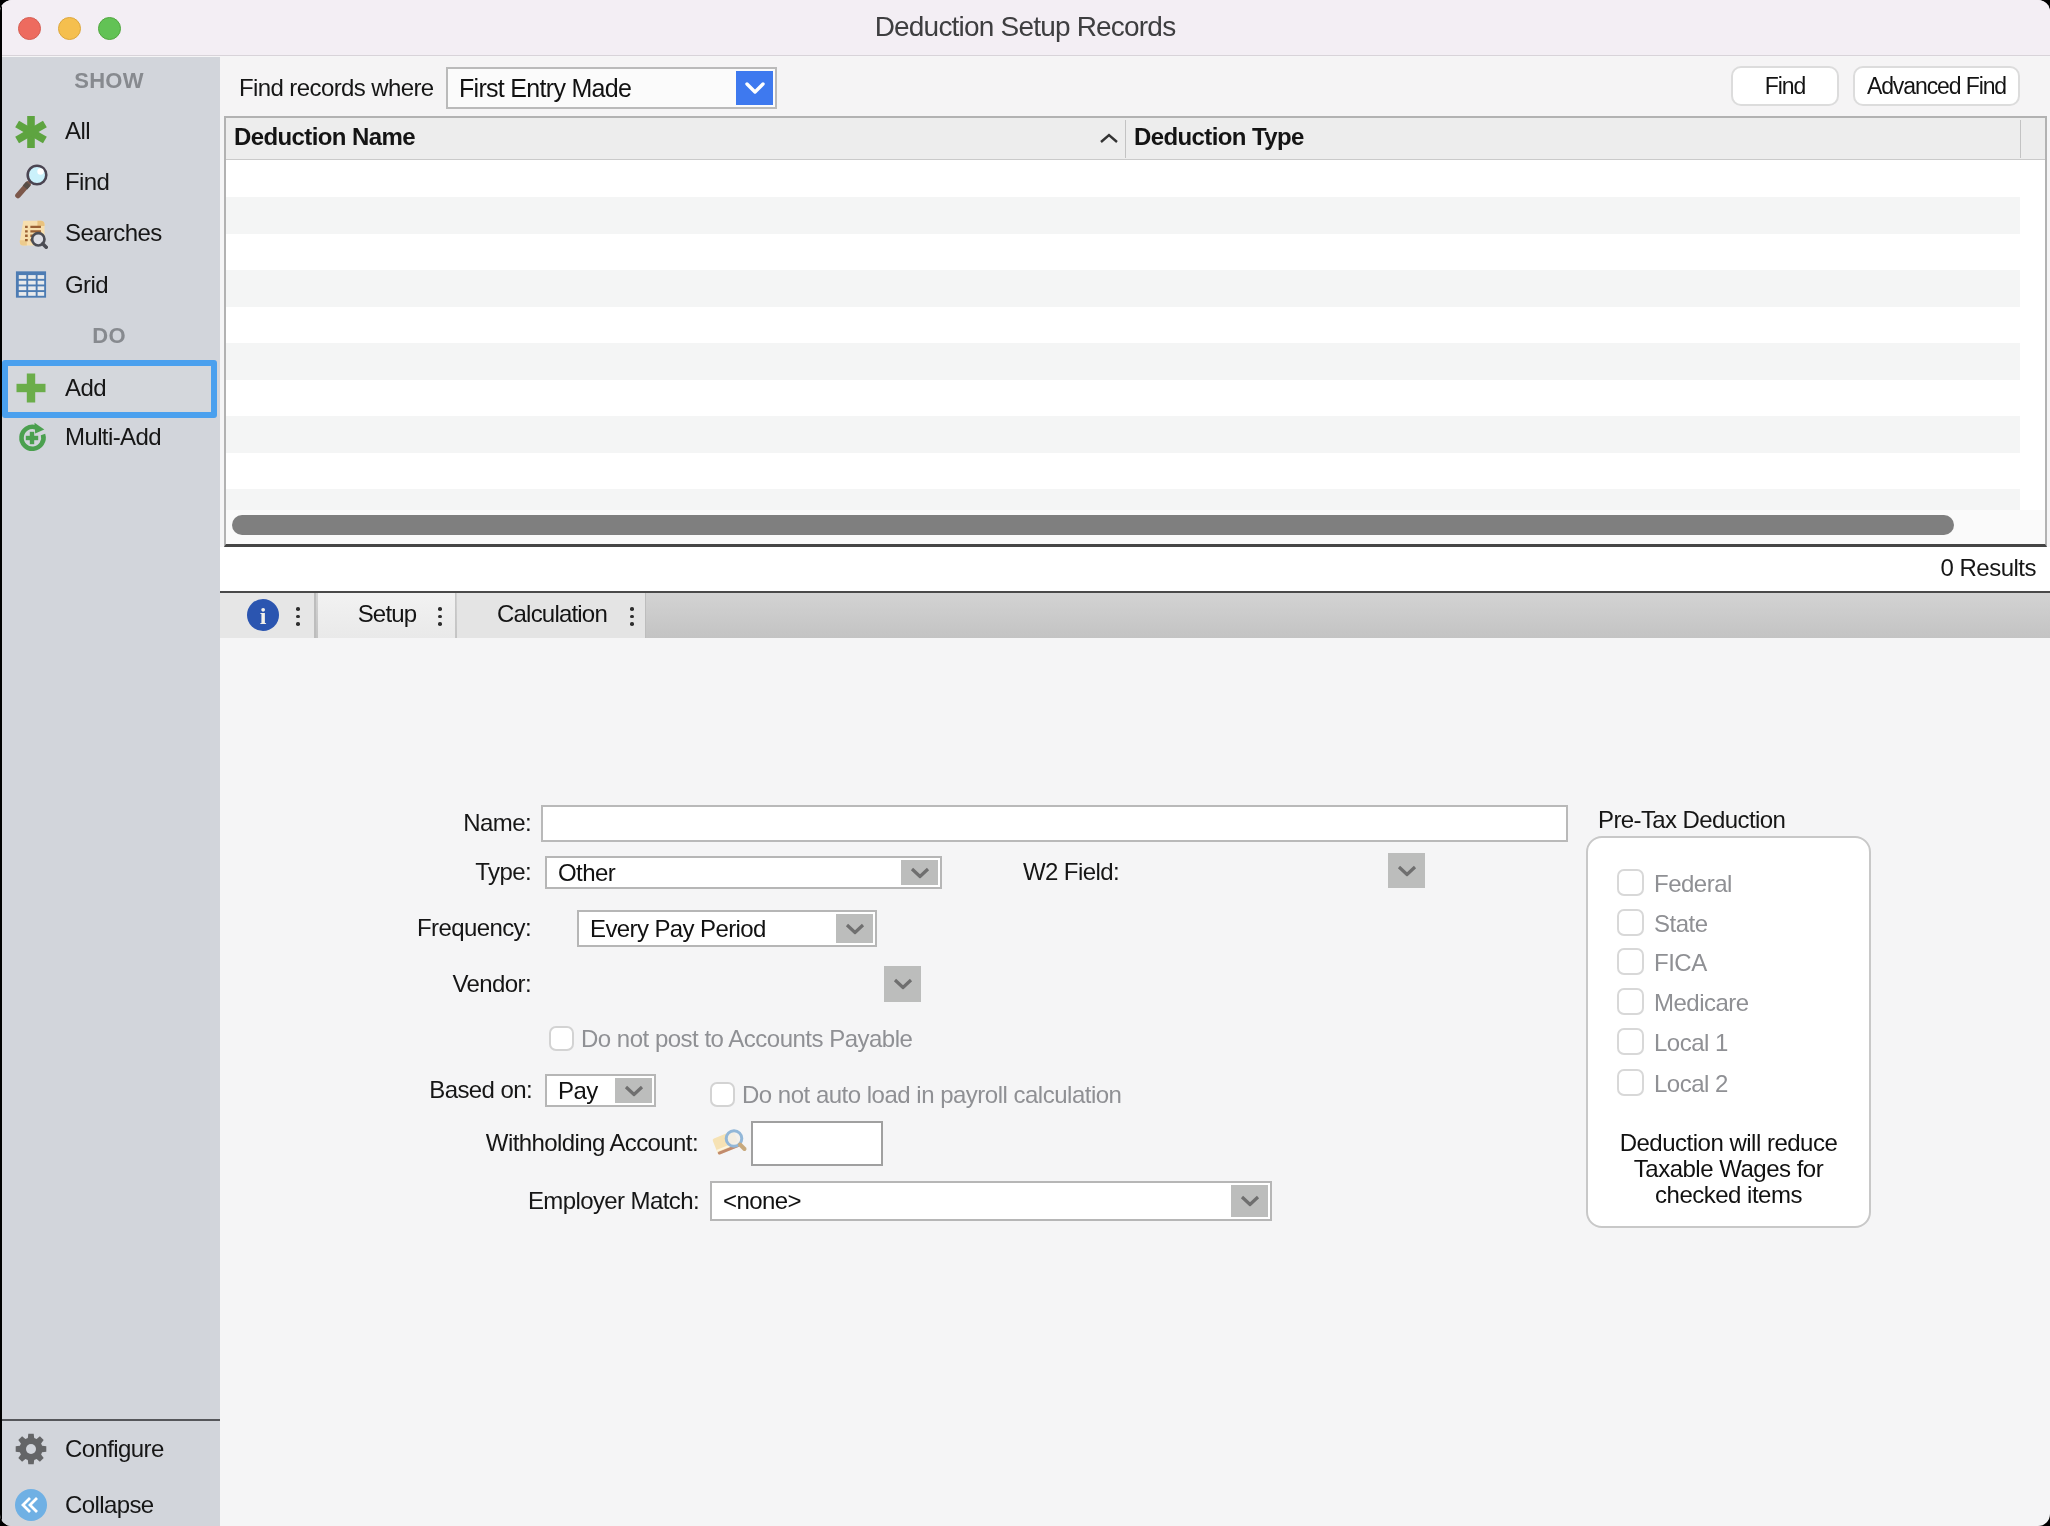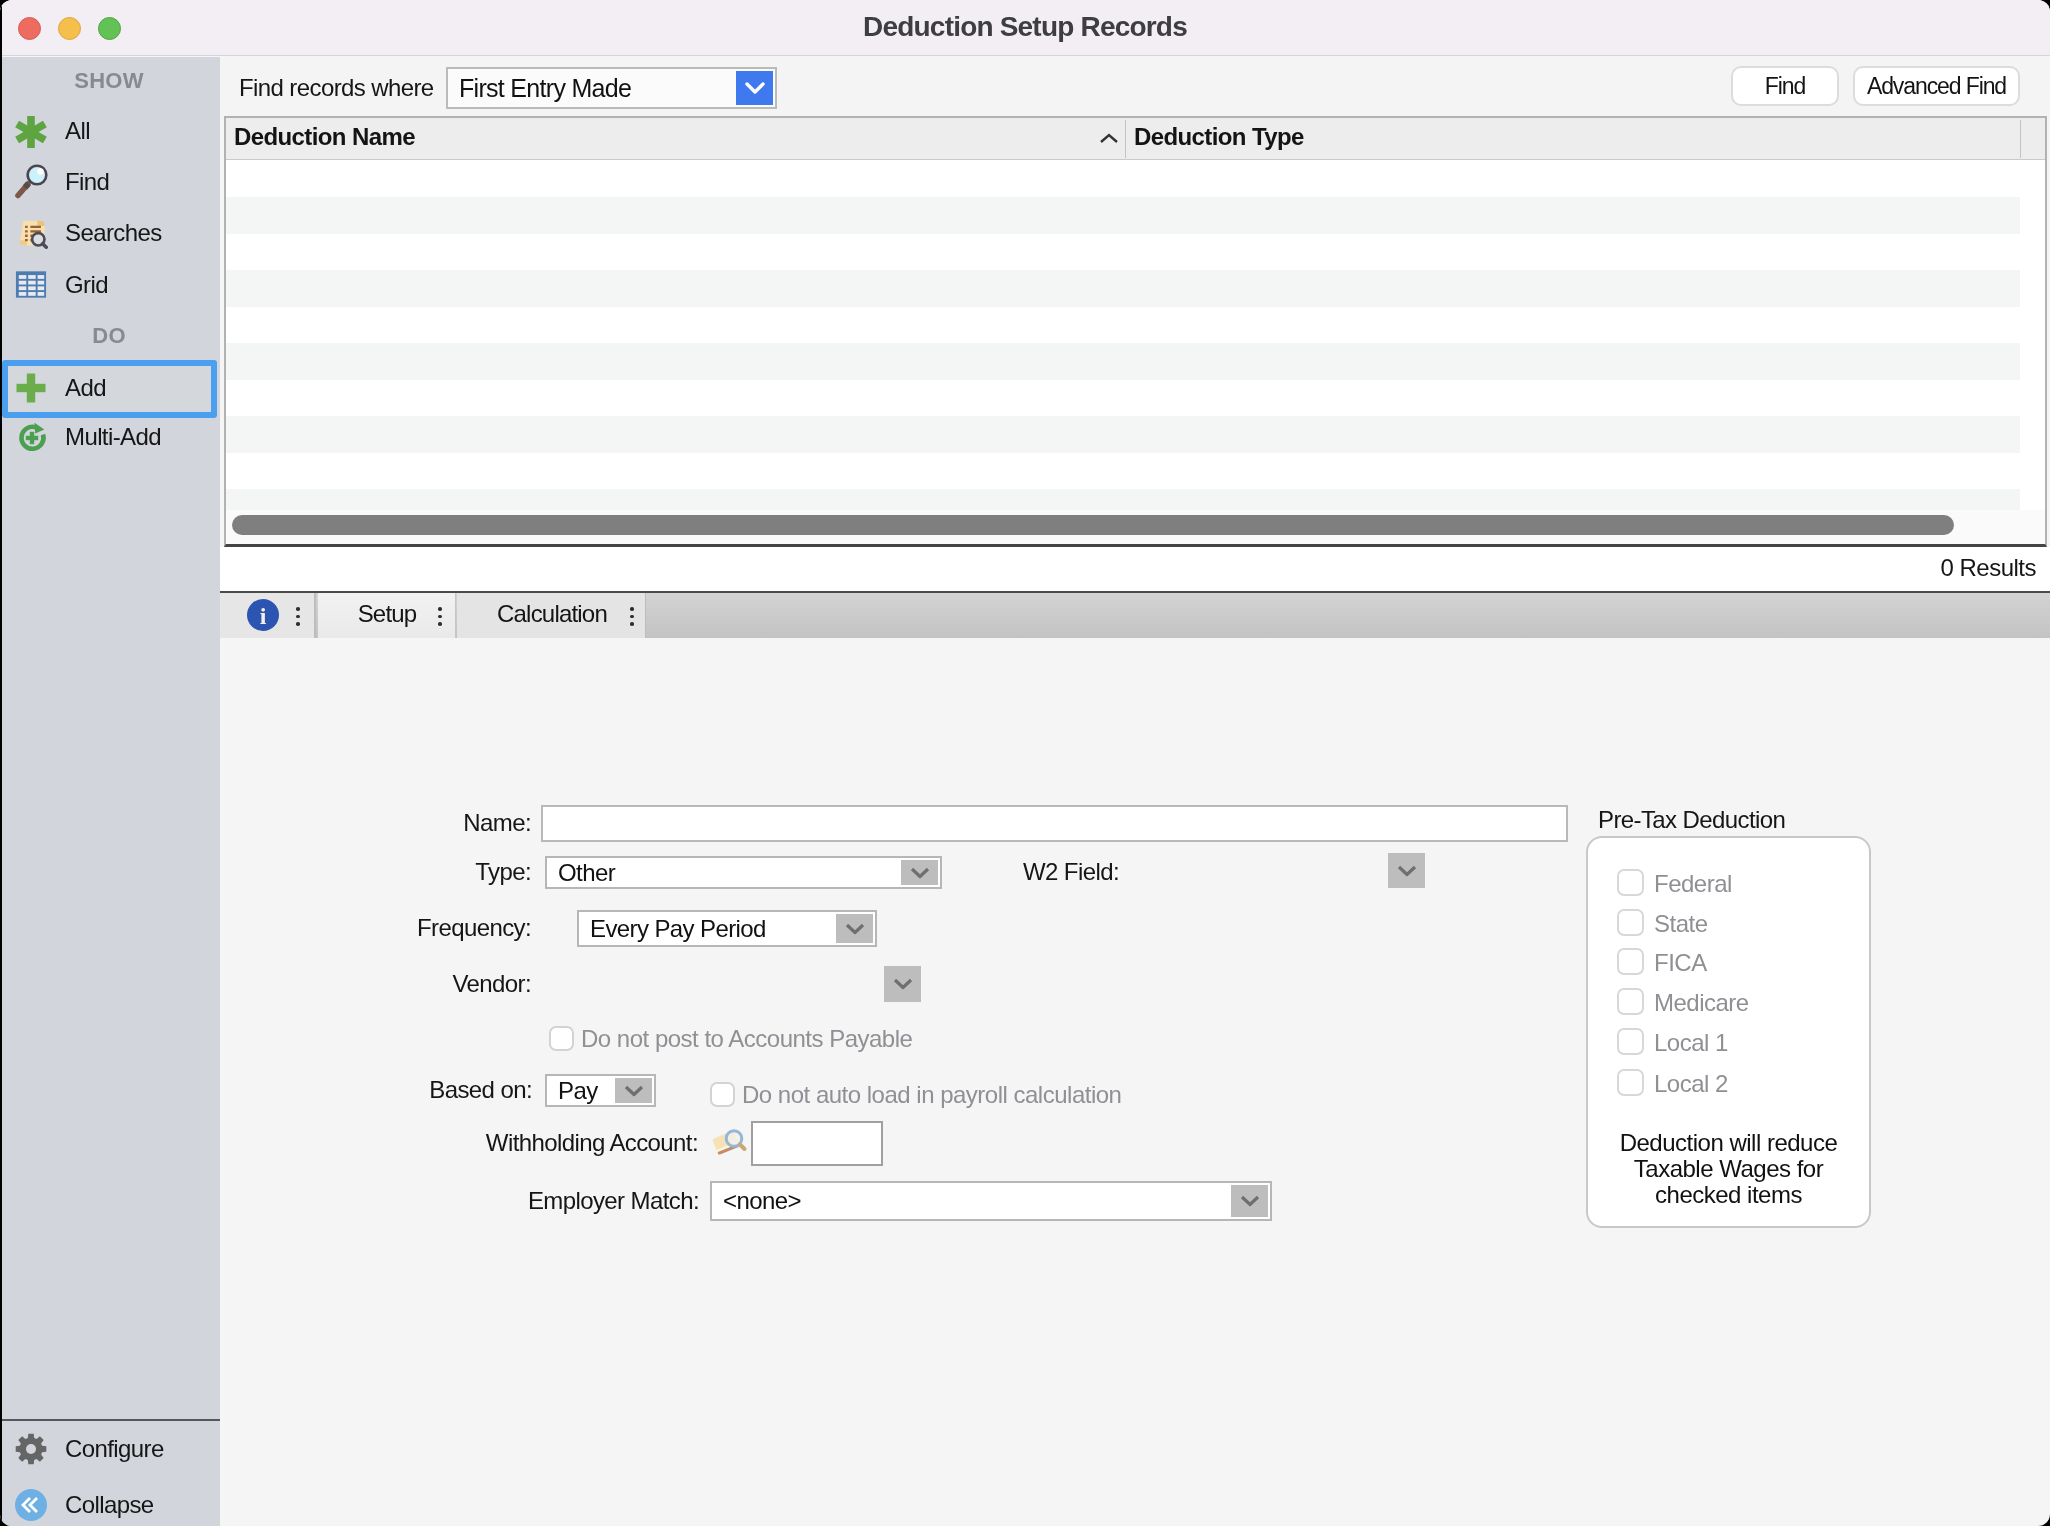--- a/index.html
+++ b/index.html
@@ -1,21 +1,21 @@
 <!DOCTYPE html>
 <html><head>
 <meta charset="utf-8">
 <style>
 * { margin:0; padding:0; box-sizing:border-box; }
 html,body { width:2050px; height:1526px; background:#000; font-family:"Liberation Sans", sans-serif; }
 #win { position:absolute; left:0; top:0; width:2050px; height:1526px; border-radius:12px; overflow:hidden; background:#f5f5f6; }
 
 #titlebar { position:absolute; left:0; top:0; width:2050px; height:56px; background:#f3eef4; border-bottom:1px solid #d8d3d9; }
 .tl { position:absolute; top:17px; width:23px; height:23px; border-radius:50%; }
-#title { position:absolute; left:0; right:0; top:11px; text-align:center; font-size:28px; line-height:32px; font-weight:700; color:#3e3e40; letter-spacing:-0.8px; }
+#title { position:absolute; left:0; right:0; top:11px; text-align:center; font-size:28px; line-height:32px; font-weight:400; color:#3e3e40; letter-spacing:-0.8px; }
 
 #sidebar { position:absolute; left:2px; top:57px; width:218px; height:1469px; background:#d2d5db; }
 #leftedge { position:absolute; left:0; top:0; width:2px; height:1526px; background:#000; }
 .sbh { position:absolute; left:0; width:218px; text-align:center; font-weight:700; color:#878a8f; font-size:22px; line-height:28px; letter-spacing:0.3px; }
 .sbt { position:absolute; left:65px; font-size:24px; line-height:30px; color:#161616; letter-spacing:-0.6px; }
 .sbi { position:absolute; left:14px; }
 #addsel { position:absolute; left:2px; top:360px; width:215px; height:58px; border:6px solid #4aa0ee; border-radius:3px; background:#d4d7dc; }
 #sbline { position:absolute; left:2px; top:1419px; width:218px; height:2px; background:#55565a; }
 
 #topbar { position:absolute; left:220px; top:57px; width:1830px; height:60px; background:#f5f4f5; }

